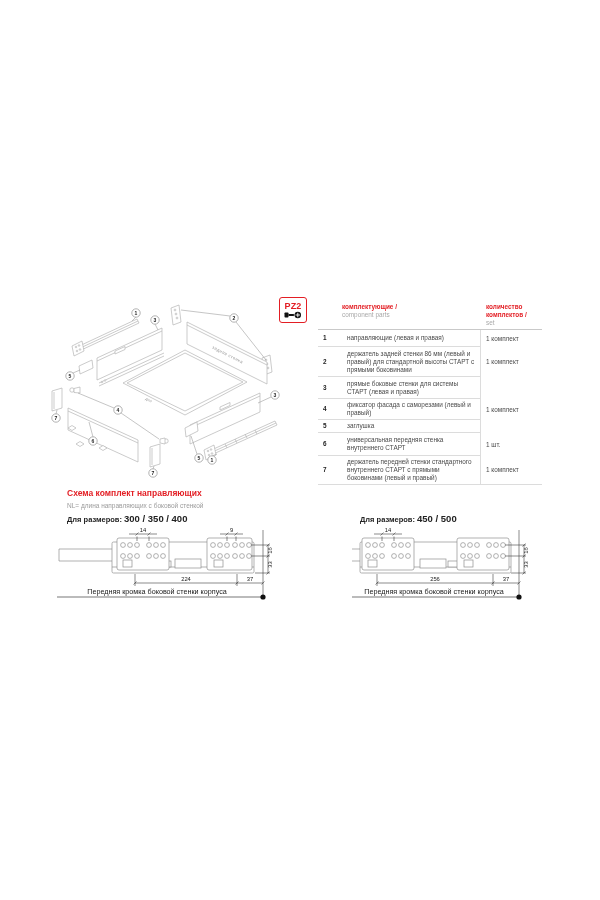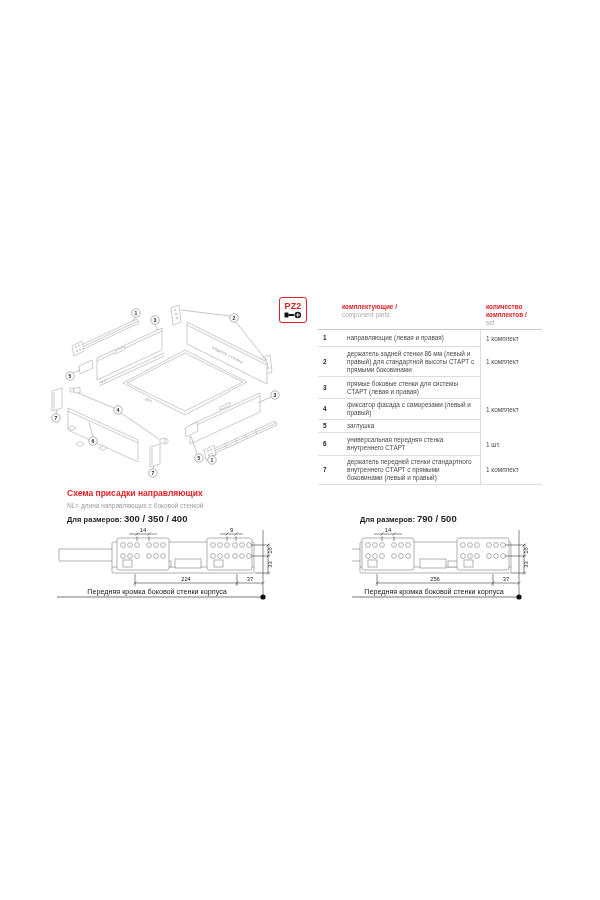--- a/index.html
+++ b/index.html
@@ -269,30 +269,30 @@
         <div class="qty">1 шт.</div>
       </div>
       <div class="prow" style="min-height:27px">
         <div class="num">7</div>
         <div class="desc">держатель передней стенки стандартного внутреннего СТАРТ с прямыми боковинами (левый и правый)</div>
         <div class="qty">1 комплект</div>
       </div>
     </div>
   </div>
 
-  <div class="abs scheme-title">Схема присадки направляющих</div>
+  <div class="abs scheme-title">Схема комплект направляющих</div>
   <div class="abs scheme-note">NL= длина направляющих с боковой стенкой</div>
 
   <div class="abs sizes sizes-left">
     <span>Для размеров:</span>
     <span class="vals">300 / 350 / 400</span>
   </div>
   <div class="abs sizes sizes-right">
     <span>Для размеров:</span>
-    <span class="vals">790 / 500</span>
+    <span class="vals">450 / 500</span>
   </div>
 
   <svg class="abs" style="left:57px;top:527px;" width="215" height="76" viewBox="0 0 215 76">
     <g fill="#fff" stroke="#8f8f8f" stroke-width="0.7">
       <line x1="2" y1="22" x2="58" y2="22"></line>
         <line x1="2" y1="34" x2="58" y2="34"></line>
         <line x1="2" y1="22" x2="2" y2="34"></line>
       <rect x="55" y="15" width="142" height="31" rx="1.5"></rect>
       <line x1="55" y1="40" x2="197" y2="40"></line>
       <rect x="118" y="32" width="26" height="9"></rect>

